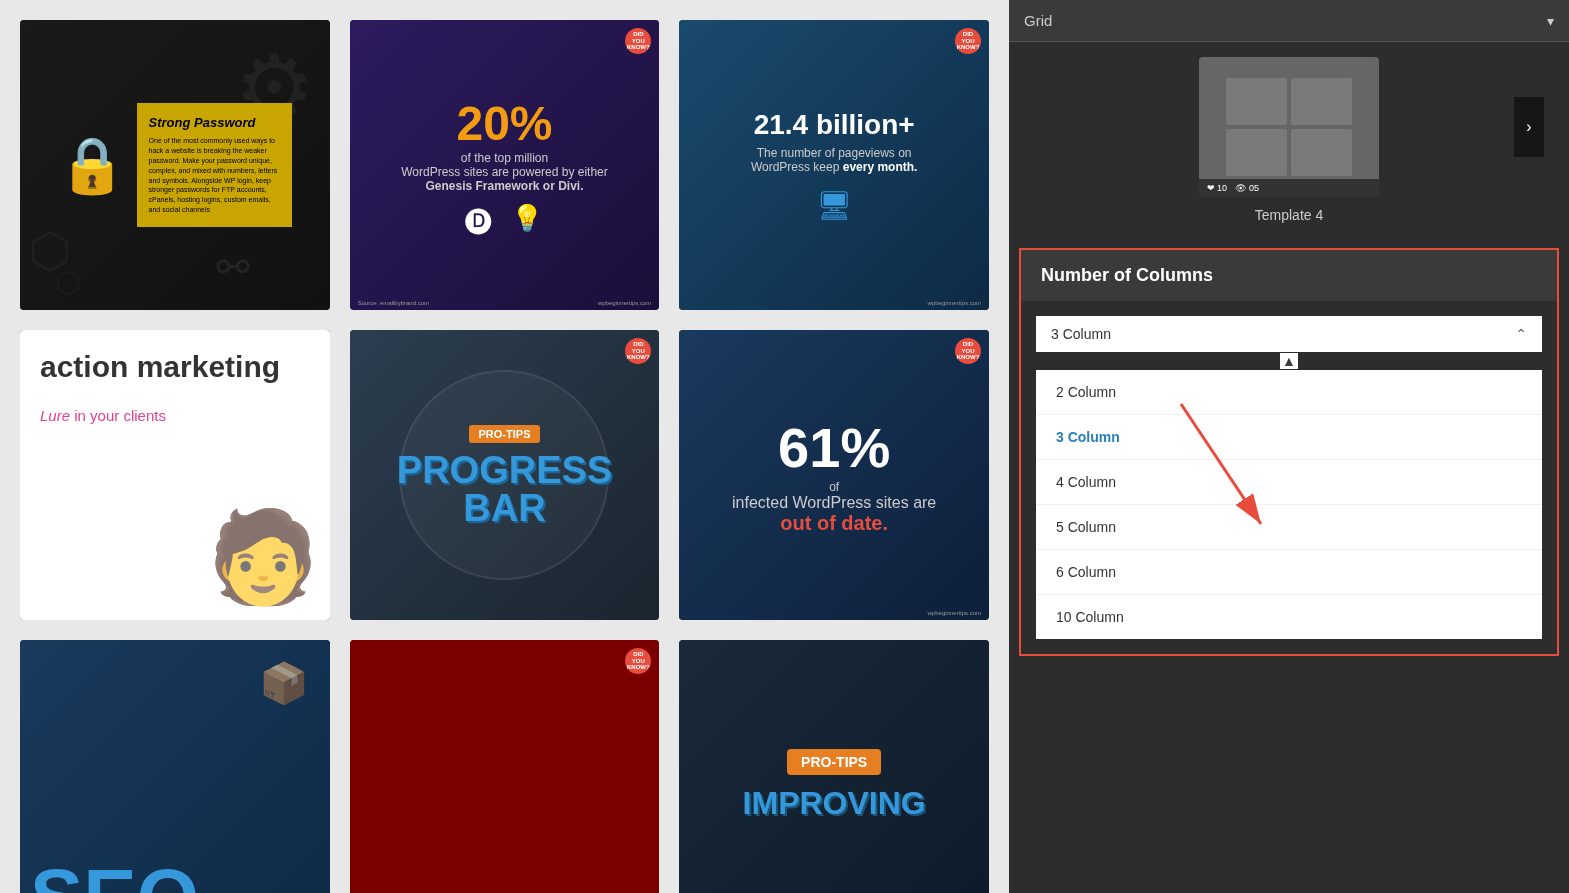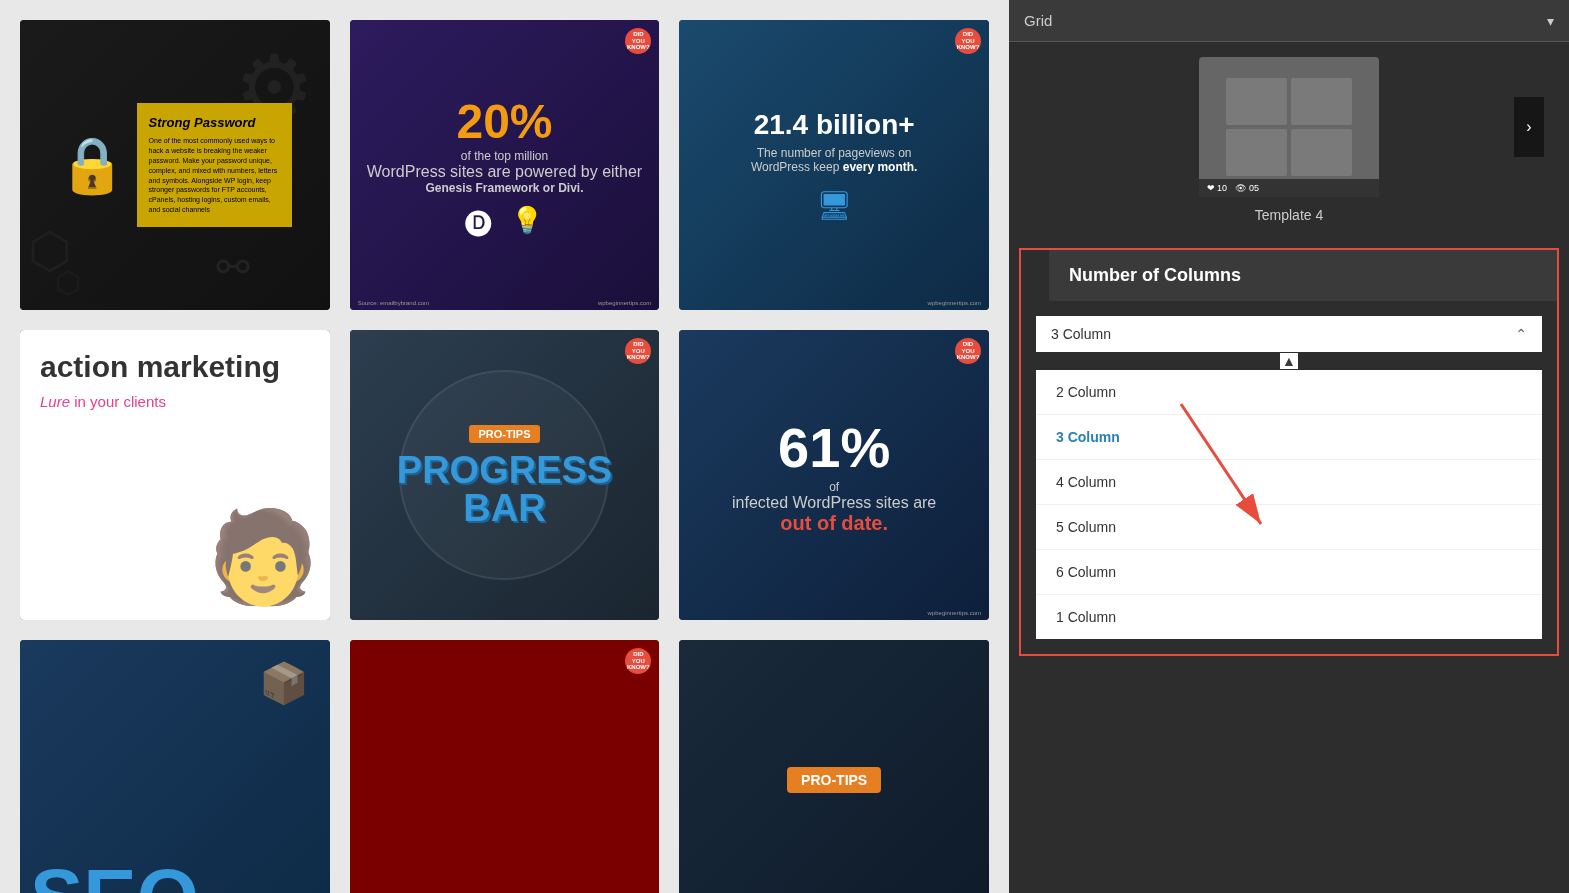--- a/index.html
+++ b/index.html
@@ -123,21 +123,20 @@
 
     
     .num-columns-section {
       border: 2px solid #e74c3c;
       margin: 10px;
       background: #2d2d2d;
     }
     .num-columns-header {
       background: #3a3a3a;
       padding: 15px 20px;
-      margin-left: 28px;
     }
     .num-columns-header h3 {
       color: white;
       font-size: 18px;
       font-weight: bold;
     }
 
     
     .column-select-wrapper {
       background: white;
@@ -236,21 +235,21 @@
       <div style="position:absolute;left:35px;bottom:10px;font-size:30px;color:#222;opacity:0.6;">⬡</div>
     </div>
   </div>
 
   <div class="grid-item">
     <div style="width:100%;height:100%;background:linear-gradient(135deg,#2d1b5e,#1a0f3a);display:flex;align-items:center;justify-content:center;padding:15px;position:relative;">
       <div class="small-badge">DID<br>YOU<br>KNOW?</div>
       <div style="text-align:center;color:white;">
         <div style="font-size:48px;font-weight:bold;color:#f39c12;">20%</div>
         <div style="font-size:12px;color:#ccc;">of the top million</div>
-        <div style="font-size:16px;color:#ccc;">WordPress sites are powered by either</div>
+        <div style="font-size:12px;color:#ccc;">WordPress sites are powered by either</div>
         <div style="font-size:12px;color:#ccc;font-weight:bold;">Genesis Framework or Divi.</div>
         <div style="display:flex;justify-content:center;gap:20px;margin-top:10px;">
           <span style="font-size:26px;">🅓</span>
           <span style="font-size:26px;">💡</span>
         </div>
       </div>
       <div class="source-text">Source: emailbybrand.com</div>
       <div class="brand-text">wpbeginnertips.com</div>
     </div>
   </div>
@@ -267,21 +266,21 @@
         </div>
         <div style="margin-top:15px;font-size:28px;color:#3498db;">🖥</div>
       </div>
       <div class="brand-text">wpbeginnertips.com</div>
     </div>
   </div>
 
   <div class="grid-item">
     <div style="width:100%;height:100%;background:#ffffff;display:flex;flex-direction:column;padding:20px;overflow:hidden;position:relative;">
       <h1 style="font-size:30px;font-weight:900;color:#333;">action marketing</h1>
-      <div style="font-size:15px;color:#e83e8c;margin-top:9px;">
+      <div style="font-size:15px;color:#e83e8c;margin-top:23px;">
         <em><span>Lure</span></em>
         <span> in your clients</span>
       </div>
 
       <div style="position:absolute;right:10px;bottom:10px;font-size:90px;opacity:0.7;">🧑</div>
     </div>
   </div>
 
   <div class="grid-item">
     <div style="width:100%;height:100%;background:linear-gradient(135deg,#2c3e50,#1a252f);display:flex;align-items:center;justify-content:center;padding:15px;position:relative;">
@@ -322,20 +321,21 @@
   <div class="grid-item">
     <div style="width:100%;height:100%;background:#7a0000;display:flex;align-items:center;justify-content:center;padding:20px;position:relative;">
       <div class="small-badge">DID<br>YOU<br>KNOW?</div>
     </div>
   </div>
 
   <div class="grid-item">
     <div style="width:100%;height:100%;background:linear-gradient(135deg,#1a2a3a,#0d1a2a);display:flex;align-items:center;justify-content:center;padding:15px;position:relative;">
       <div style="text-align:center;">
         <div style="background:#e67e22;color:white;font-size:14px;font-weight:bold;padding:5px 14px;border-radius:4px;display:inline-block;margin-bottom:10px;">PRO-TIPS</div>
+        <div style="font-size:32px;font-weight:900;color:#3498db;text-shadow:2px 2px 0 #1a5577;">IMPROVING</div>
       </div>
     </div>
   </div>
 
 </div>
 
 <div class="right-sidebar">
 
   <div class="grid-dropdown">
     <span>Grid</span>
@@ -390,21 +390,21 @@
       <div class="column-option">
         <span>4 Column</span>
       </div>
       <div class="column-option">
         <span>5 Column</span>
       </div>
       <div class="column-option">
         <span>6 Column</span>
       </div>
       <div class="column-option">
-        <span>1 Column</span>
+        <span>10 Column</span>
       </div>
     </div>
 
     <div style="position:relative;height:0;overflow:visible;">
       <svg style="position:absolute;left:80px;top:-280px;width:200px;height:200px;pointer-events:none;" viewBox="0 0 200 200">
         <line x1="80" y1="30" x2="160" y2="150" stroke="#e74c3c" stroke-width="3" marker-end="url(#arrow)"></line>
         <defs>
           <marker id="arrow" markerWidth="10" markerHeight="7" refX="10" refY="3.5" orient="auto">
             <polygon points="0 0, 10 3.5, 0 7" fill="#e74c3c"></polygon>
           </marker>

